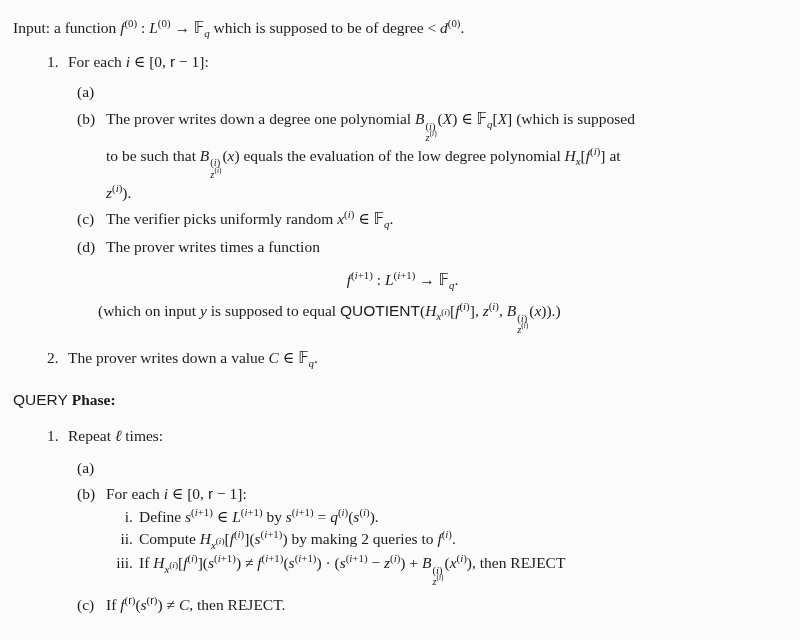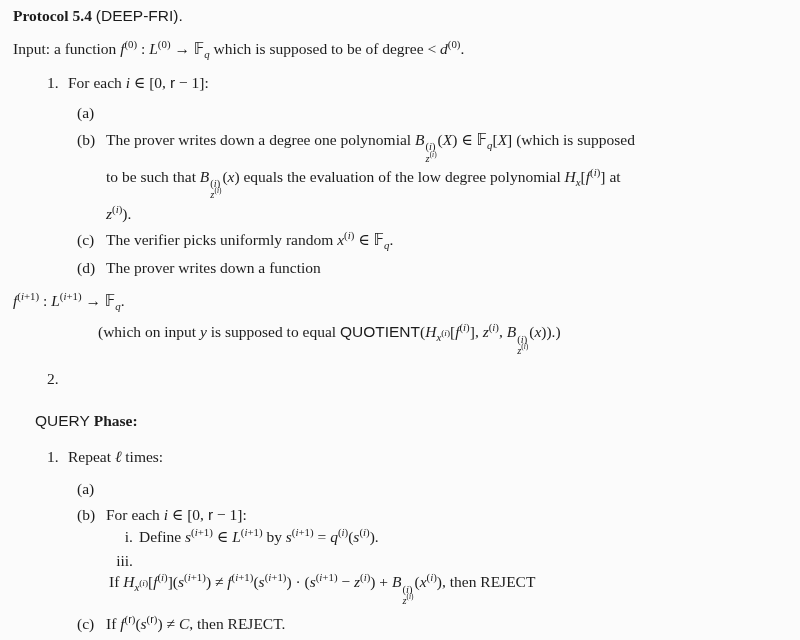--- a/index.html
+++ b/index.html
@@ -25,45 +25,44 @@
   .row .marker{flex:none;}
   .row .content{white-space:nowrap;}
   .lv1{padding-left:34px;}
   .lv1 .marker{width:14px;margin-right:7px;text-align:left;}
   .lv2{padding-left:64px;}
   .lv2 .marker{width:22px;margin-right:7px;text-align:left;}
   .lv3{padding-left:96px;}
   .lv3 .marker{width:24px;margin-right:6px;text-align:right;}
   .heading{margin-top:8px;}
   .para .content{white-space:normal;line-height:1.72;}
-  .equation{text-align:left;margin-top:12px;}
+  .equation{text-align:center;margin-top:12px;}
   .note{padding-left:85px;margin-top:10px;}
   
   .m-input{margin-top:12px;}
   .m-c1{margin-top:13px;}
   .m-ca{margin-top:9px;}
   .m-cb{margin-top:3px;}
   .m-cc{margin-top:3px;}
   .m-cd{margin-top:7px;}
   .m-c2{margin-top:13px;}
-  .m-qh{margin-top:21px;margin-left:22px;}
+  .m-qh{margin-top:21px;}
   .m-q1{margin-top:15px;}
   .m-qa{margin-top:11px;}
   .m-qb{margin-top:5px;}
   .m-qi{margin-top:2px;}
   .m-qii{margin-top:2px;}
-  .m-qiii{margin-top:3px;flex-direction:column;}
+  .m-qiii{margin-top:3px;}
   .m-qc{margin-top:8px;}
 </style>
 </head>
 <body style="color: rgb(28, 28, 28); background: rgb(251, 251, 251);">
 
 <div class="page">
 
-  <div><b>Protocol 5.4</b> <span class="sf">(DEEP-FRI).</span></div>
 
   <div class="m-input">Input: a function <i>f</i><sup>(0)</sup> : <i>L</i><sup>(0)</sup> → <span class="bb">𝔽</span><sub><i>q</i></sub> which is supposed to be of degree &lt; <i>d</i><sup>(0)</sup>.</div>
 
 
   <div class="row lv1 m-c1">
     <span class="marker">1.</span>
     <span class="content">For each <i>i</i> ∈ [0, <span class="sf">r</span> − 1]:</span>
   </div>
 
   <div class="row lv2 m-ca">
@@ -81,32 +80,33 @@
         </span>(<i>x</i>) equals the evaluation of the low degree polynomial <i>H</i><sub><i>x</i></sub>[<i>f</i><sup>(<i>i</i>)</sup>] at<br><i>z</i><sup>(<i>i</i>)</sup>).</span>
   </div>
 
   <div class="row lv2 m-cc">
     <span class="marker">(c)</span>
     <span class="content">The verifier picks uniformly random <i>x</i><sup>(<i>i</i>)</sup> ∈ <span class="bb">𝔽</span><sub><i>q</i></sub>.</span>
   </div>
 
   <div class="row lv2 m-cd">
     <span class="marker">(d)</span>
-    <span class="content">The prover writes down a function</span>
+    <span class="content">The prover writes times a function</span>
   </div>
 
   <div class="equation"><i>f</i><sup>(<i>i</i>+1)</sup> : <i>L</i><sup>(<i>i</i>+1)</sup> → <span class="bb">𝔽</span><sub><i>q</i></sub>.</div>
 
   <div class="note">(which on input <i>y</i> is supposed to equal <span class="sf">QUOTIENT</span>(<i>H</i><sub><i>x</i><sup>(<i>i</i>)</sup></sub>[<i>f</i><sup>(<i>i</i>)</sup>], <i>z</i><sup>(<i>i</i>)</sup>, <i>B</i><span class="ss">
         <span>(<i>i</i>)</span>
         <span><i>z</i><sup>(<i>i</i>)</sup></span>
       </span>(<i>x</i>)).)</div>
 
   <div class="row lv1 m-c2">
     <span class="marker">2.</span>
+    <span class="content">The prover writes down a value <i>C</i> ∈ <span class="bb">𝔽</span><sub><i>q</i></sub>.</span>
   </div>
 
   <div class="heading m-qh"><span class="sf">QUERY</span> <b>Phase:</b></div>
 
   <div class="row lv1 m-q1">
     <span class="marker">1.</span>
     <span class="content">Repeat <i>ℓ</i> times:</span>
   </div>
 
   <div class="row lv2 m-qa">
@@ -116,20 +116,24 @@
   <div class="row lv2 m-qb">
     <span class="marker">(b)</span>
     <span class="content">For each <i>i</i> ∈ [0, <span class="sf">r</span> − 1]:</span>
   </div>
 
   <div class="row lv3 m-qi">
     <span class="marker">i.</span>
     <span class="content">Define <i>s</i><sup>(<i>i</i>+1)</sup> ∈ <i>L</i><sup>(<i>i</i>+1)</sup> by <i>s</i><sup>(<i>i</i>+1)</sup> = <i>q</i><sup>(<i>i</i>)</sup>(<i>s</i><sup>(<i>i</i>)</sup>).</span>
   </div>
 
+  <div class="row lv3 m-qii">
+    <span class="marker">ii.</span>
+    <span class="content">Compute <i>H</i><sub><i>x</i><sup>(<i>i</i>)</sup></sub>[<i>f</i><sup>(<i>i</i>)</sup>](<i>s</i><sup>(<i>i</i>+1)</sup>) by making 2 queries to <i>f</i><sup>(<i>i</i>)</sup>.</span>
+  </div>
 
   <div class="row lv3 m-qiii">
     <span class="marker">iii.</span>
     <span class="content">If <i>H</i><sub><i>x</i><sup>(<i>i</i>)</sup></sub>[<i>f</i><sup>(<i>i</i>)</sup>](<i>s</i><sup>(<i>i</i>+1)</sup>) ≠ <i>f</i><sup>(<i>i</i>+1)</sup>(<i>s</i><sup>(<i>i</i>+1)</sup>) · (<i>s</i><sup>(<i>i</i>+1)</sup> − <i>z</i><sup>(<i>i</i>)</sup>) + <i>B</i><span class="ss">
           <span>(<i>i</i>)</span>
           <span><i>z</i><sup>(<i>i</i>)</sup></span>
         </span>(<i>x</i><sup>(<i>i</i>)</sup>), then REJECT</span>
   </div>
 
   <div class="row lv2 m-qc">

